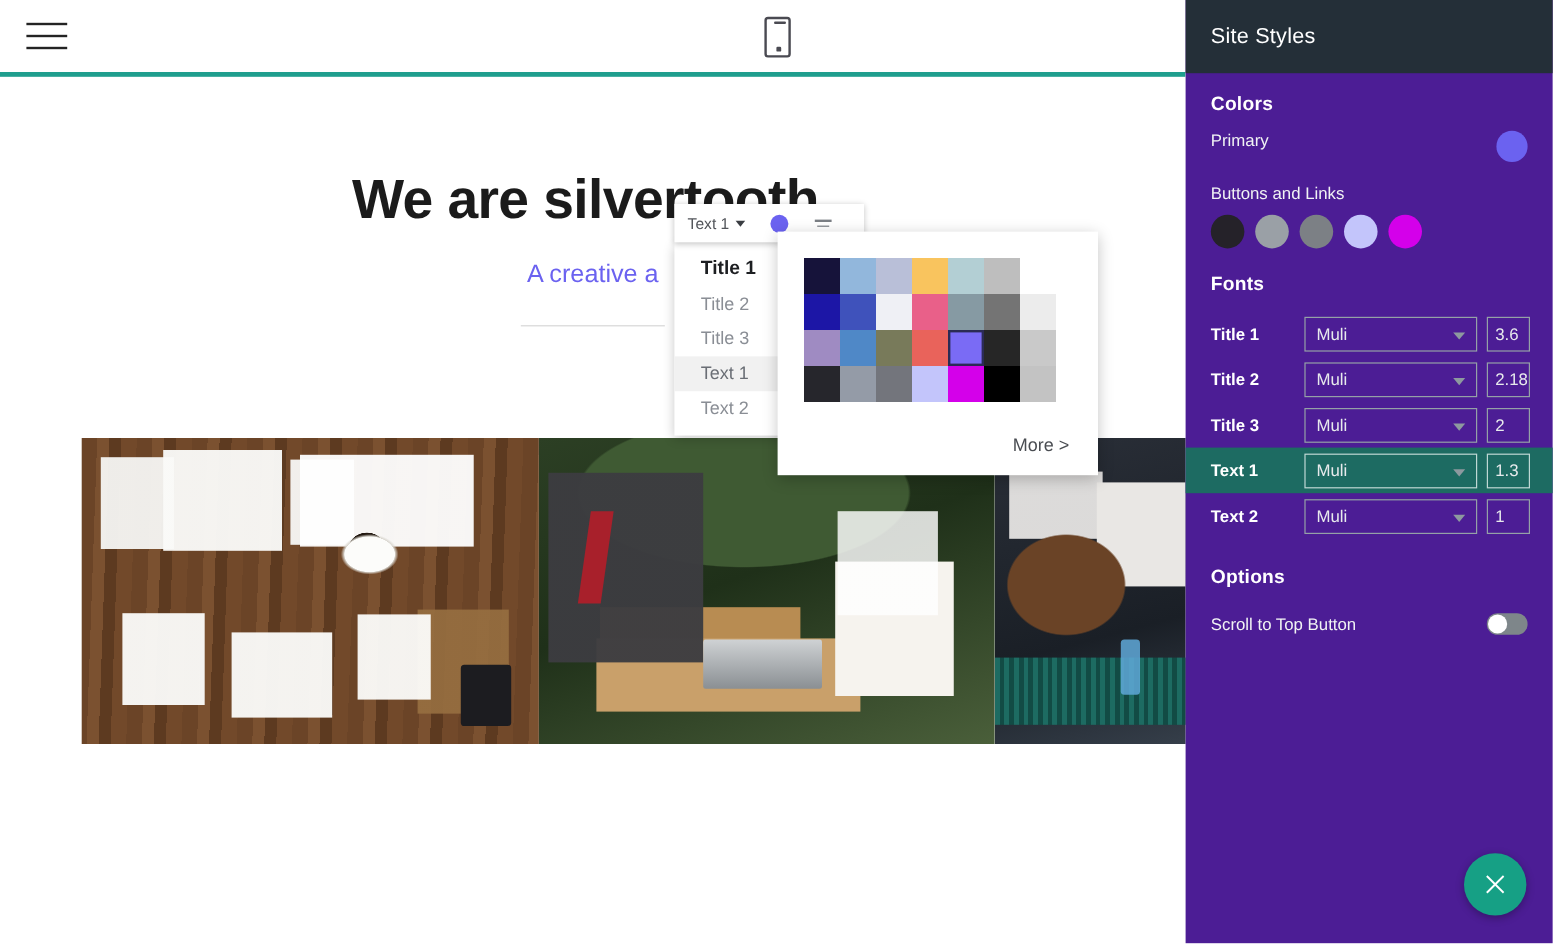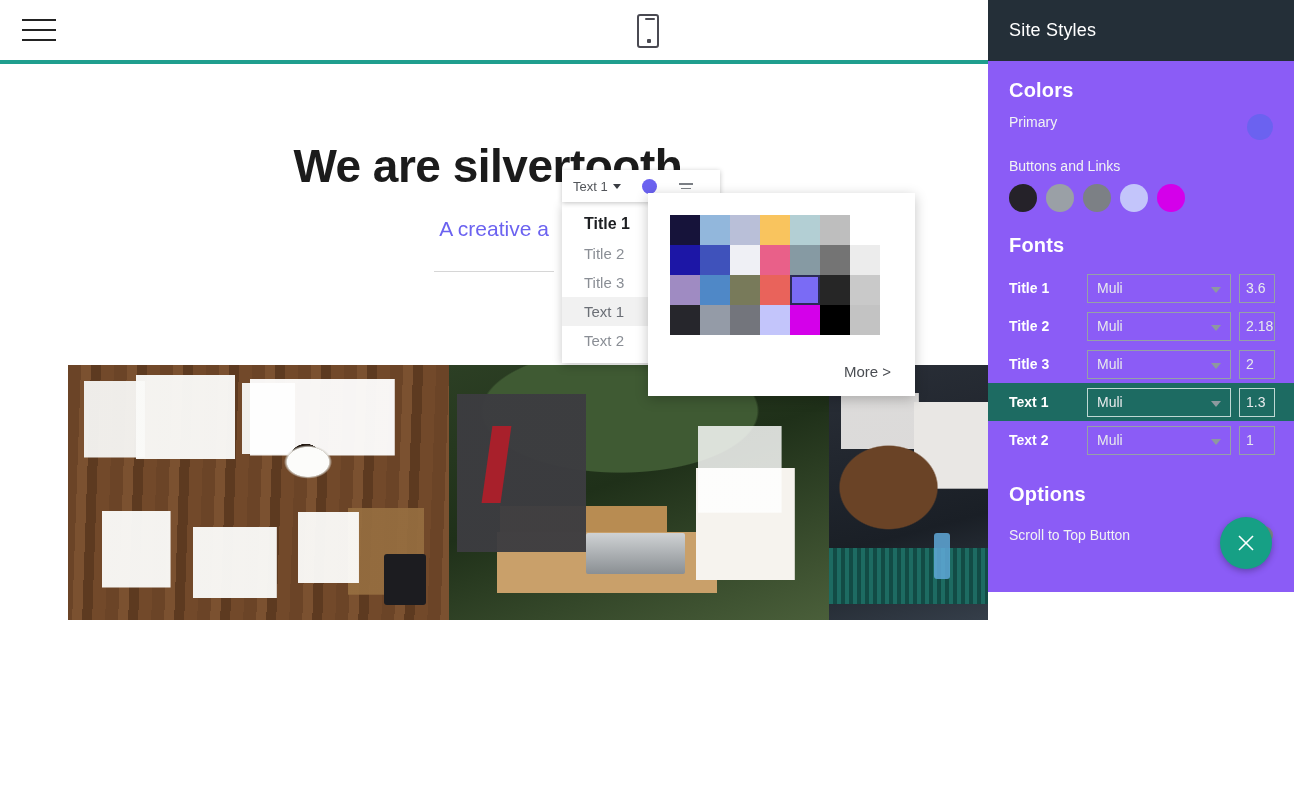--- a/index.html
+++ b/index.html
@@ -227,35 +227,35 @@
   .swatch { width:30px; height:30px; cursor:pointer; }
   .swatch.sel { outline: 2px solid #2b2b55; outline-offset: -2px; }
   .more-link {
     position:absolute; right: 24px; bottom: 16px;
     font-size: 15px; color:#4a4d52; cursor:pointer;
   }
 
   
   .panel {
     position: absolute; right: 0; top: 0;
-    width: 306px; height: 592px;
-    background: #8b5cf6;
+    width: 306px; height: 786px;
+    background: #4c1d95;
     color: #ffffff;
   }
   .panel-head {
     height: 61px;
     background: #242f38;
     display: flex; align-items: center;
     padding-left: 21px;
   }
   .panel-head h2 { font-size: 18px; font-weight: 400; letter-spacing:.2px; }
   .panel-body { padding: 18px 21px 0 21px; position: relative; }
 
   .section-title {
-    font-size: 20px; font-weight: 700; letter-spacing:.2px;
+    font-size: 16px; font-weight: 700; letter-spacing:.2px;
     margin-bottom: 12px;
   }
   .row-label { font-size: 14px; color: #f1f3f4; }
 
   .primary-row { display:flex; align-items:flex-start; justify-content:space-between; height: 26px; }
   .primary-dot {
     width: 26px; height: 26px; border-radius: 50%;
     background: #6b62f0; cursor:pointer;
   }
 

